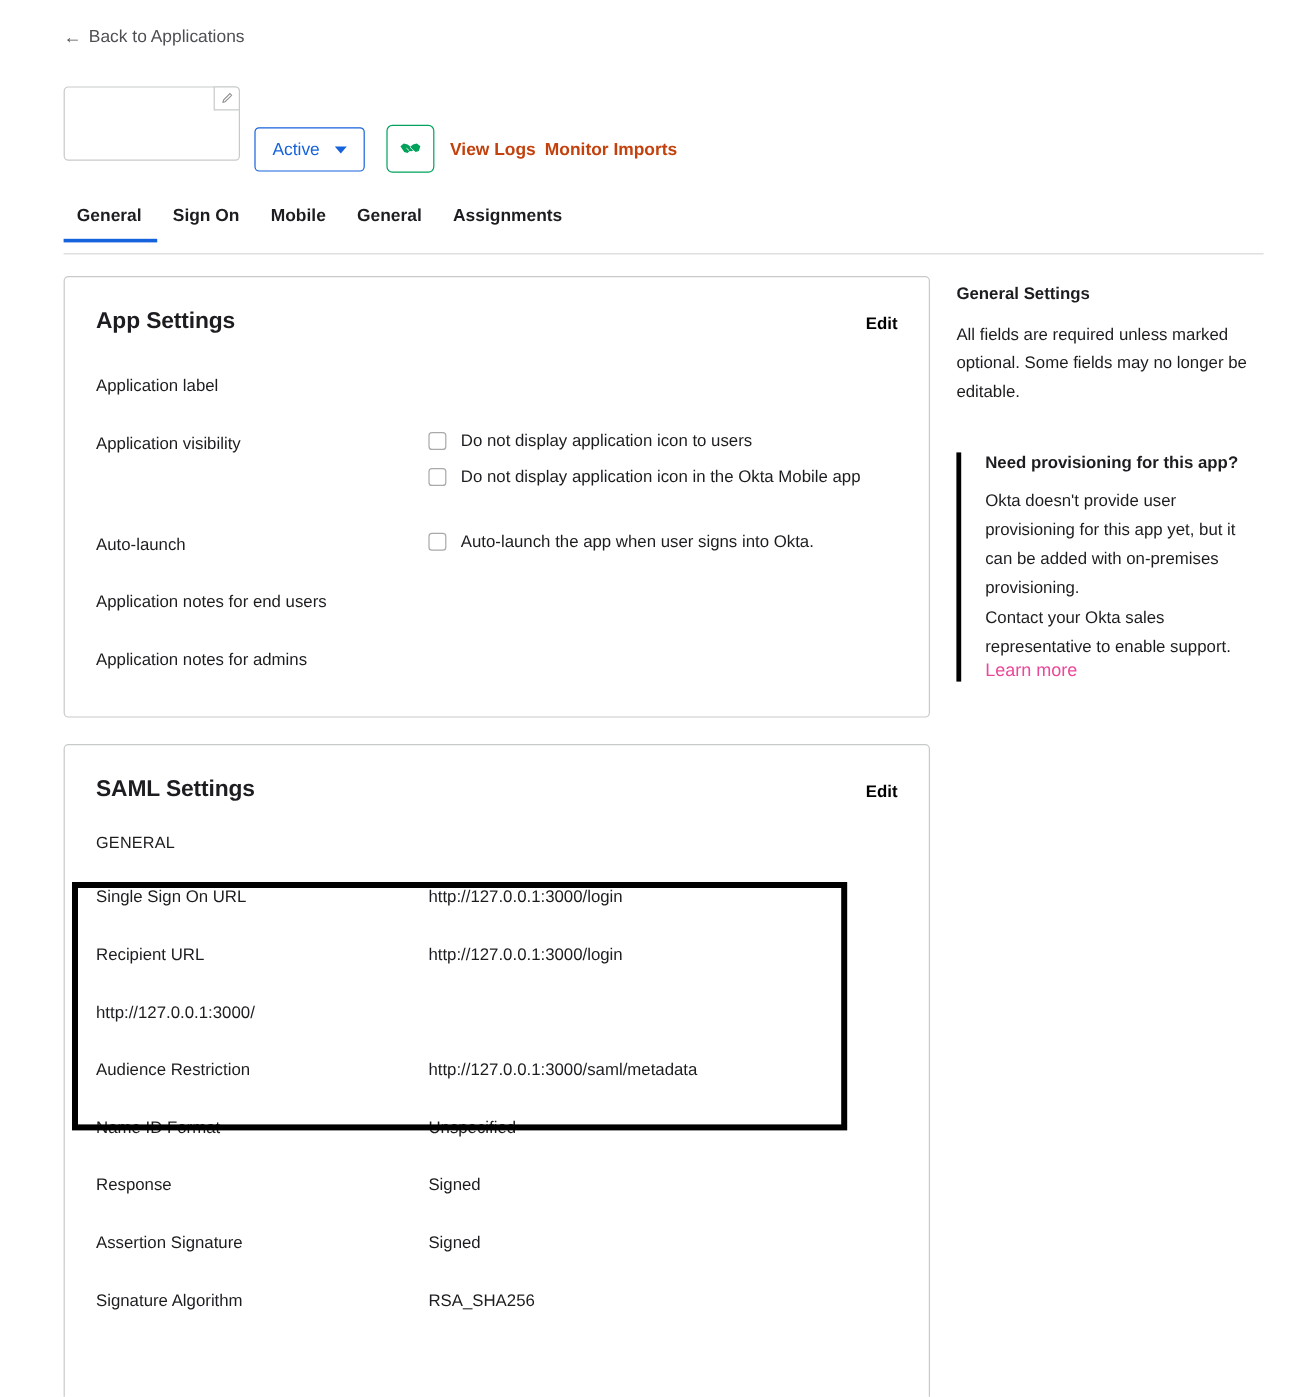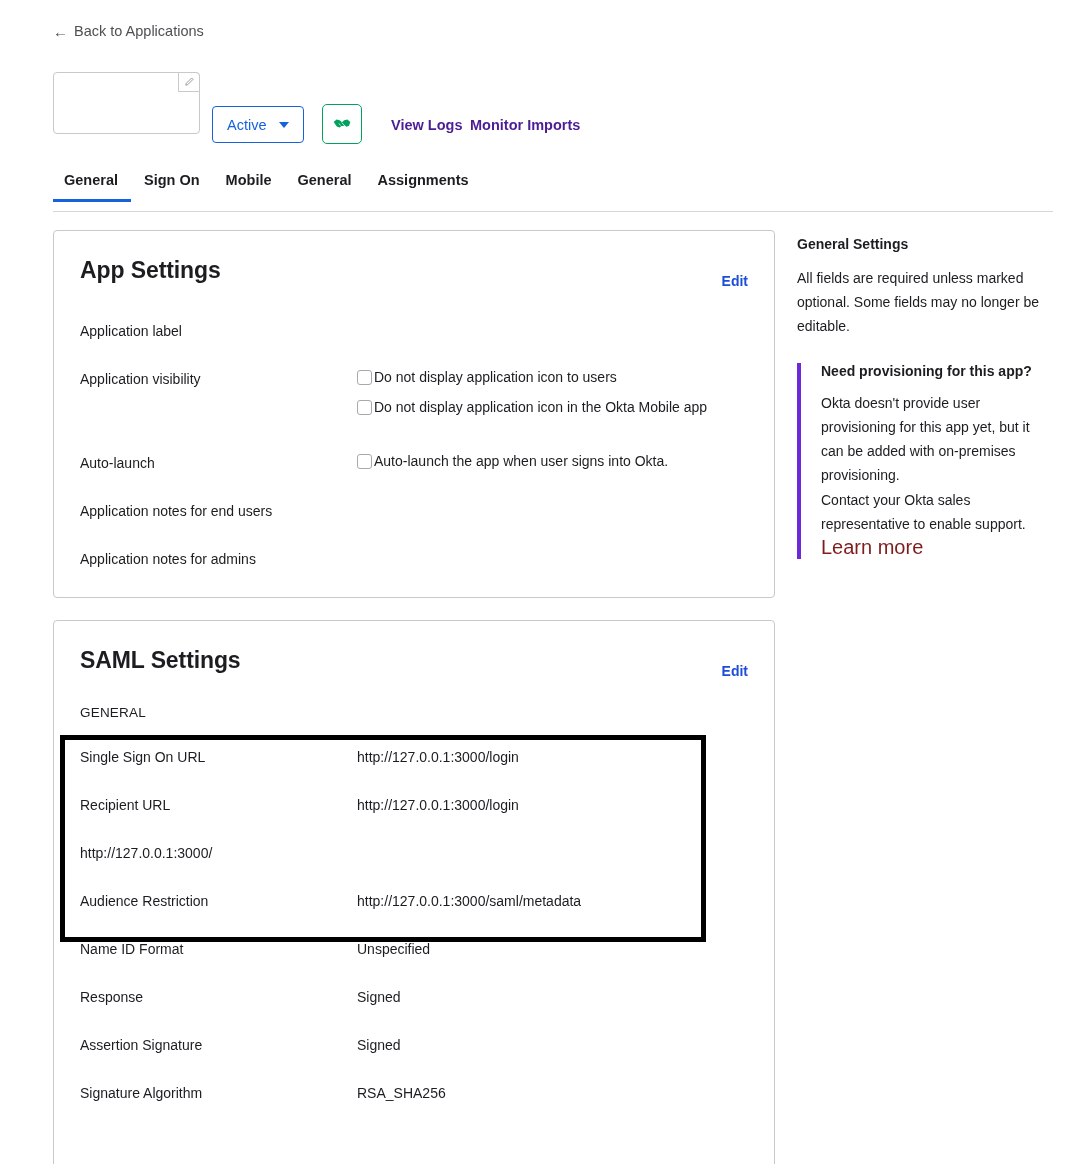--- a/index.html
+++ b/index.html
@@ -105,24 +105,23 @@
     justify-content: center;
     cursor: pointer;
   }
 
   
   .hdr-link {
     position: absolute;
     top: 117px;
     font-size: 14.5px;
     font-weight: bold;
-    color: #4c1d95;
+    color: #c2410c;
     text-decoration: none;
     cursor: pointer;
-    margin-left: 16px;
   }
   .hdr-link.logs { left: 375px; }
   .hdr-link.imports { left: 454px; }
 
   
   .tabs {
     position: absolute;
     left: 53px;
     top: 172px;
     width: 1000px;
@@ -164,32 +163,32 @@
   #card-saml { top: 620px; height: 560px; }
 
   .card-head {
     position: relative;
     padding: 26px 26px 0 26px;
     display: flex;
     align-items: flex-start;
     justify-content: space-between;
   }
   .card-title {
-    font-size: 23px;
+    font-size: 19px;
     font-weight: bold;
     color: #1d1d21;
     letter-spacing: -0.1px;
   }
   .edit-link {
     font-size: 14px;
     font-weight: bold;
-    color: #1d4ed8;
+    color: #000000;
     text-decoration: none;
     cursor: pointer;
-    margin-top: 16px;
+    margin-top: 4px;
   }
 
   .rows { padding: 0 26px; margin-top: 32px; }
   .row {
     display: flex;
     align-items: flex-start;
     min-height: 48px;
   }
   .row-label {
     width: 277px;
@@ -199,21 +198,21 @@
     line-height: 1.3;
     padding-top: 1px;
   }
   .row-value {
     font-size: 14px;
     color: #1d1d21;
     line-height: 1.3;
     padding-top: 1px;
   }
   .checks { display: flex; flex-direction: column; gap: 14px; }
-  .check-line { display: flex; align-items: center; gap: 2px; }
+  .check-line { display: flex; align-items: center; gap: 12px; }
   .cbox {
     width: 15px; height: 15px;
     border: 1.6px solid #a7a9ab;
     border-radius: 3px;
     background: #ffffff;
     flex: 0 0 15px;
     cursor: pointer;
   }
   .check-label { font-size: 14px; color: #1d1d21; }
 
@@ -249,39 +248,39 @@
     font-weight: bold;
     color: #1d1d21;
     margin-bottom: 14px;
   }
   .side-text {
     font-size: 14px;
     color: #1d1d21;
     line-height: 1.73;
   }
   .callout {
-    margin-top: 24px;
-    border-left: 4px solid #6d28d9;
+    margin-top: 38px;
+    border-left: 4px solid #000000;
     padding-left: 20px;
   }
   .callout-title {
     font-size: 14px;
     font-weight: bold;
     color: #1d1d21;
     margin-bottom: 12px;
   }
   .callout-text {
     font-size: 14px;
     color: #1d1d21;
     line-height: 1.73;
   }
   .callout-link {
     display: inline-block;
-    font-size: 20px;
-    color: #7f1d1d;
+    font-size: 15px;
+    color: #ec4899;
     text-decoration: none;
     cursor: pointer;
   }
 </style>
 </head>
 <body>
 
 <div class="page">
 
   <a class="back-link">

